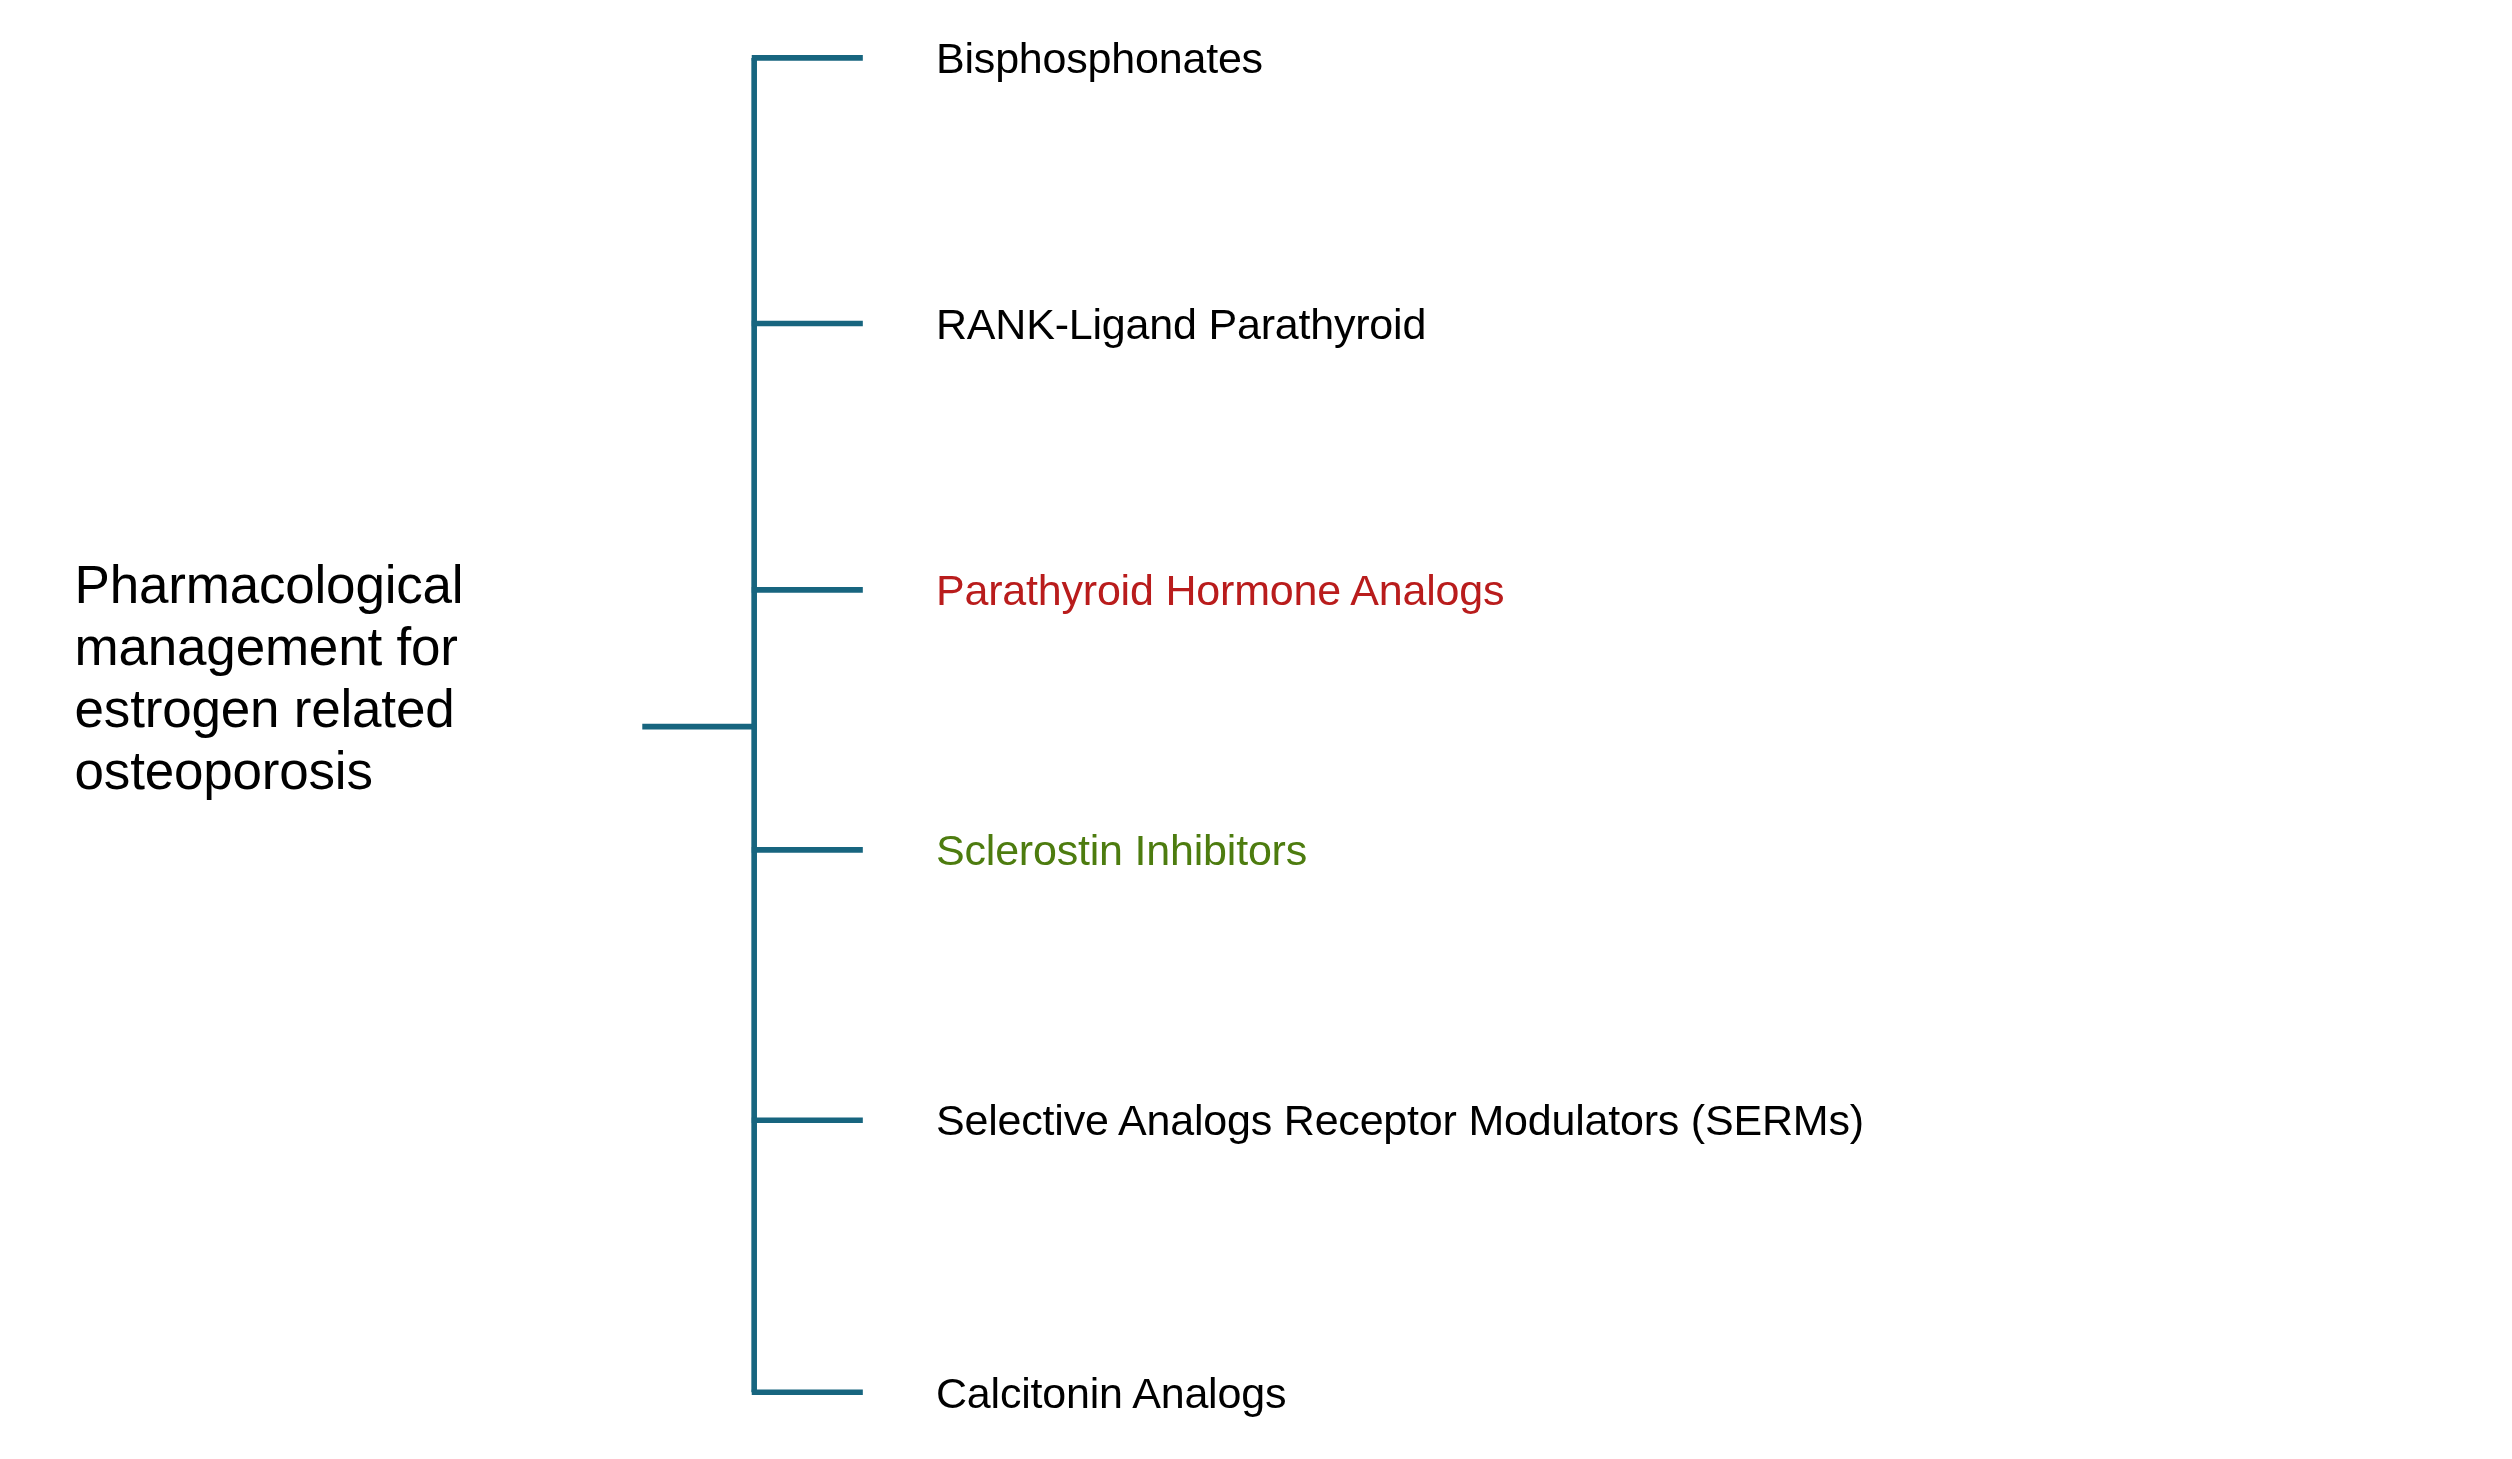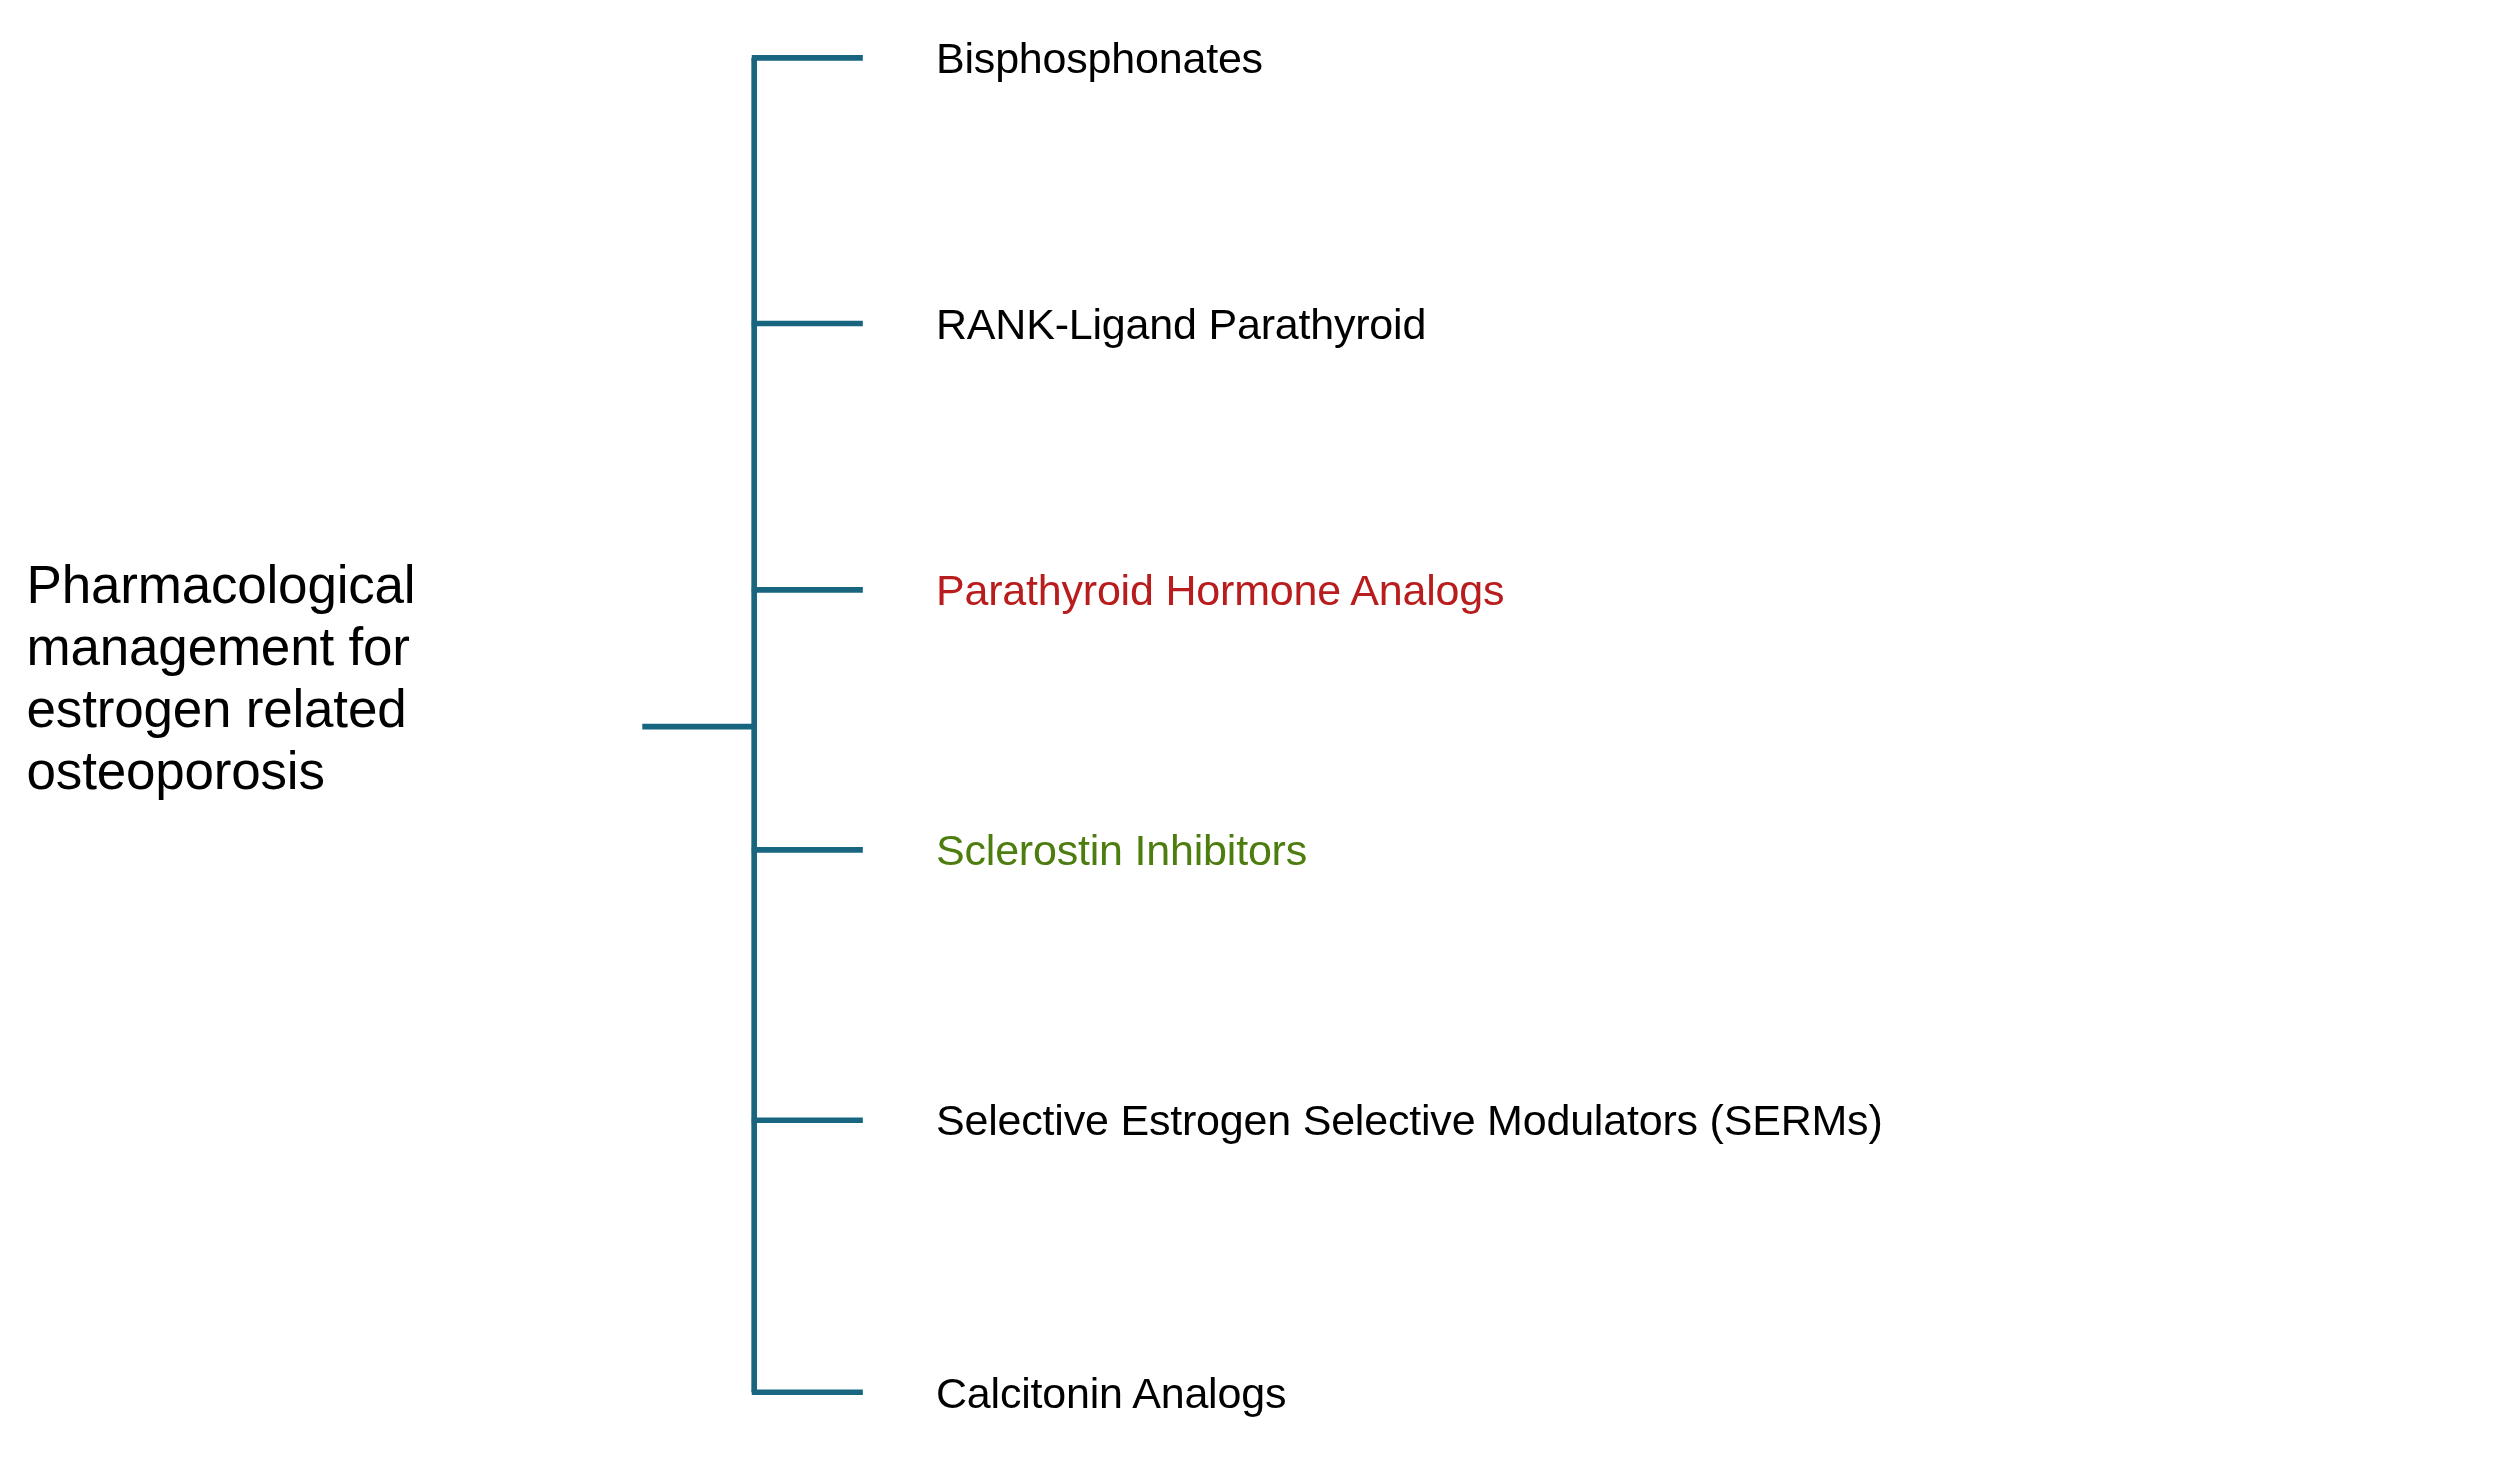--- a/index.html
+++ b/index.html
@@ -70,31 +70,31 @@
 
       <line x1="934" y1="72" x2="1072" y2="72"></line>
       <line x1="934" y1="402" x2="1072" y2="402"></line>
       <line x1="934" y1="733" x2="1072" y2="733"></line>
       <line x1="934" y1="1056" x2="1072" y2="1056"></line>
       <line x1="934" y1="1392" x2="1072" y2="1392"></line>
       <line x1="934" y1="1730" x2="1072" y2="1730"></line>
     </g>
   </svg>
 
-  <div class="root-node" style="color: rgb(0, 0, 0);">Pharmacological
+  <div class="root-node" style="color: rgb(0, 0, 0); margin-left: 48px;">Pharmacological
 management for
 estrogen related
 osteoporosis</div>
 
   <div class="branch-label" style="top: 58px; color: rgb(0, 0, 0);">Bisphosphonates</div>
 
   <div class="branch-label" style="top: 324px; color: rgb(0, 0, 0);">RANK-Ligand Parathyroid</div>
 
   <div class="branch-label" style="top: 590px; color: #b91c1c;">Parathyroid Hormone Analogs</div>
 
   <div class="branch-label" style="top: 850px; color: #4d7c0f;">Sclerostin Inhibitors</div>
 
-  <div class="branch-label" style="top: 1120px; color: rgb(0, 0, 0);">Selective Estrogen Selective Modulators (SERMs)</div>
+  <div class="branch-label" style="top: 1120px; color: rgb(0, 0, 0);">Selective Analogs Receptor Modulators (SERMs)</div>
 
   <div class="branch-label" style="top: 1393px; color: rgb(0, 0, 0); text-align: center;">Calcitonin Analogs</div>
 
 </div>
 
 
 </body></html>

